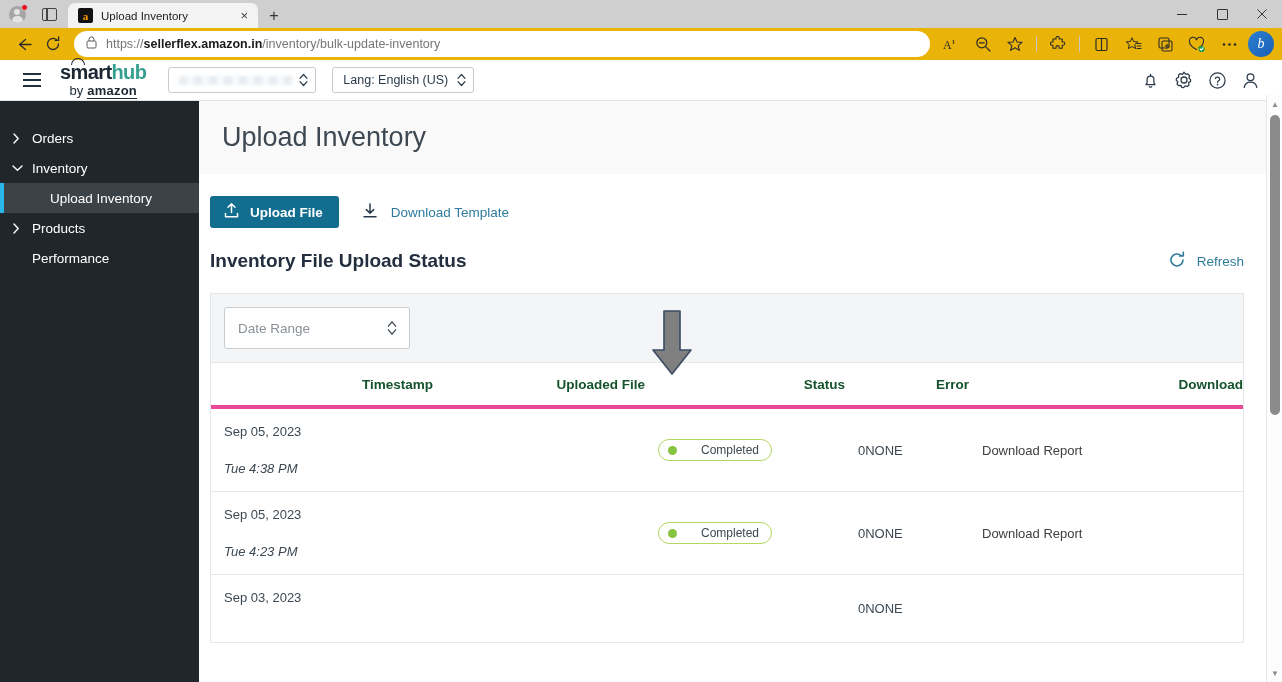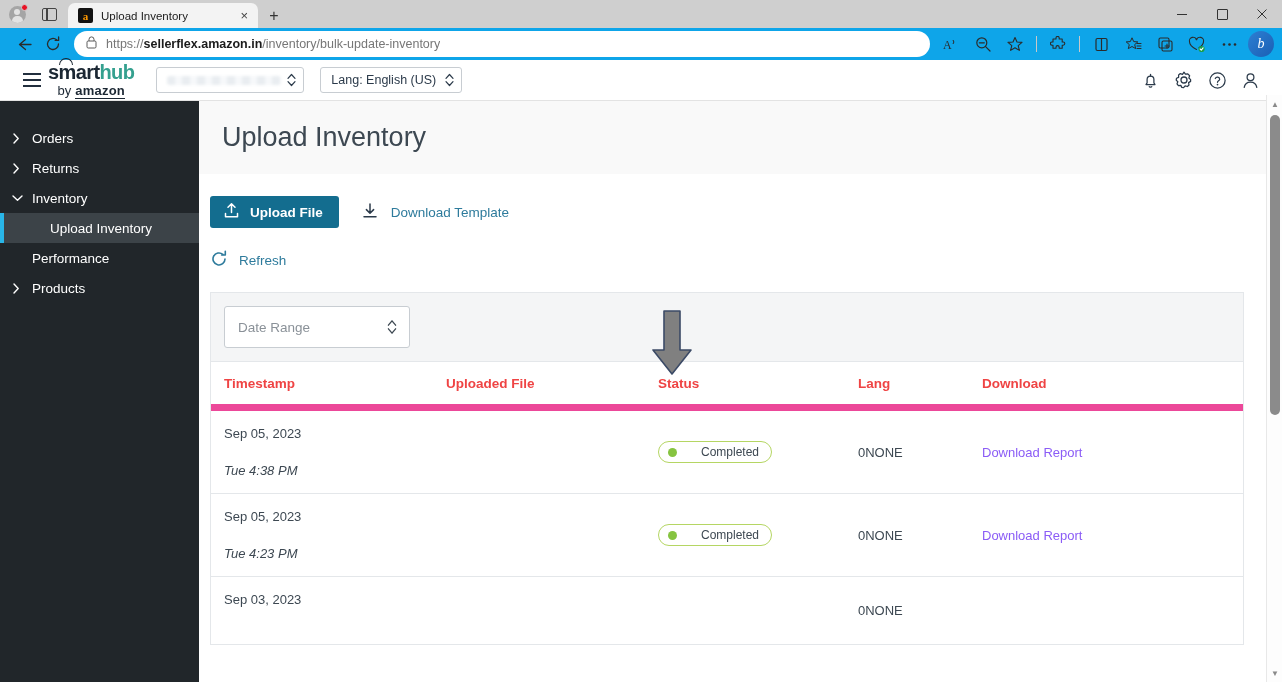--- a/index.html
+++ b/index.html
@@ -73,21 +73,21 @@
     width: 40px; height: 28px; display: flex; align-items: center;
     justify-content: center; font-size: 11px; color: #333;
   }
   .win-min::after { content: ""; width: 10px; height: 1px; background: #333; }
   .win-max::after {
     content: ""; width: 9px; height: 9px; border: 1px solid #333; border-radius: 1px;
   }
 
   .browser-toolbar {
     position: absolute; top: 28px; left: 0; width: 1282px; height: 32px;
-    background: #0ea5e9; display: flex; align-items: center; padding: 0 8px;
+    background: #eab308; display: flex; align-items: center; padding: 0 8px;
   }
   .nav-btn {
     width: 30px; height: 28px; display: flex; align-items: center;
     justify-content: center; color: #2b2b2b;
   }
   .omnibox {
     flex: 1; height: 26px; background: #ffffff; border-radius: 13px;
     display: flex; align-items: center; padding: 0 12px; margin: 0 6px;
     gap: 9px; min-width: 0;
   }
@@ -112,21 +112,21 @@
   }
 
   
   .app-header {
     position: absolute; top: 60px; left: 0; width: 1282px; height: 41px;
     background: #ffffff; border-bottom: 1px solid #e3e3e3;
     display: flex; align-items: center; padding: 0 14px;
   }
   .hamburger { width: 34px; display: flex; flex-direction: column; gap: 4px; padding-left: 9px; }
   .hamburger span { display: block; width: 18px; height: 2px; background: #222f3e; }
-  .brand { display: flex; flex-direction: column; align-items: center; }
+  .brand { margin-left: 12px; display: flex; flex-direction: column; align-items: center; }
   .brand-main {
     font-size: 20px; font-weight: bold; letter-spacing: -0.6px;
     color: #1b2733; line-height: 1; position: relative;
   }
   .brand-main .hub { color: #35a08f; }
   .brand-arc {
     position: absolute; left: 11px; top: -4px; width: 14px; height: 7px;
     border: 1.6px solid #1b2733; border-bottom: none; border-radius: 8px 8px 0 0;
   }
   .brand-sub {
@@ -208,40 +208,40 @@
     padding: 13px 13px; display: flex; align-items: center;
   }
   .date-select {
     width: 186px; height: 42px; background: #ffffff; border: 1px solid #c8cdd2;
     border-radius: 3px; display: flex; align-items: center;
     justify-content: space-between; padding: 0 12px 0 13px;
     font-size: 13.5px; color: #8a9198;
   }
   table { width: 100%; border-collapse: collapse; background: #fff; }
   thead th {
-    text-align: left; font-size: 13.5px; color: #ef4444; font-weight: bold;
-    padding: 14px 0 13px 13px; border-bottom: 7px solid #ec4899;
+    text-align: right; font-size: 13.5px; color: #14532d; font-weight: bold;
+    padding: 14px 0 13px 13px; border-bottom: 4px solid #ec4899;
   }
   tbody td {
     font-size: 13px; color: #3d4852; padding: 15px 0 15px 13px;
     border-bottom: 1px solid #e4e7ea; vertical-align: middle;
   }
   .col-ts { width: 222px; }
   .col-file { width: 212px; }
   .col-status { width: 200px; }
   .col-error { width: 124px; }
   .ts-line1 { display: block; margin-bottom: 22px; }
   .ts-line2 { display: block; font-style: italic; }
   .badge {
     display: inline-flex; align-items: center; gap: 24px;
     border: 1px solid #b5d663; border-radius: 11px; background: #ffffff;
     padding: 3px 12px 3px 9px; font-size: 12px; color: #3d4852;
   }
   .badge-dot { width: 9px; height: 9px; border-radius: 50%; background: #86c440; }
-  .dl-link { color: #8b5cf6; font-size: 13px; cursor: pointer; }
+  .dl-link { color: #404040; font-size: 13px; cursor: pointer; }
 
   
   .anno-arrow {
     position: absolute; left: 651px; top: 310px; width: 42px; height: 66px;
     pointer-events: none;
   }
 
   
   .page-scroll {
     position: absolute; right: 0; top: 95px; width: 16px; height: 587px;
@@ -438,48 +438,40 @@
     <div class="side-item">
       <span class="side-chevron">
         <svg width="8" height="11" viewBox="0 0 8 11">
             <path d="M2,1 L6.2,5.5 L2,10" stroke="#ffffff" stroke-width="1.4" fill="none" stroke-linecap="round" stroke-linejoin="round"></path>
           </svg>
       </span>
       <span>Orders</span>
     </div>
     <div class="side-item">
       <span class="side-chevron">
-        <svg width="8" height="11" viewBox="0 0 8 11">
-            <path d="M2,1 L6.2,5.5 L2,10" stroke="#ffffff" stroke-width="1.4" fill="none" stroke-linecap="round" stroke-linejoin="round"></path>
-          </svg>
-      </span>
-      <span>Returns</span>
-    </div>
-    <div class="side-item">
-      <span class="side-chevron">
         <svg width="11" height="8" viewBox="0 0 11 8">
             <path d="M1,2 L5.5,6.2 L10,2" stroke="#ffffff" stroke-width="1.4" fill="none" stroke-linecap="round" stroke-linejoin="round"></path>
           </svg>
       </span>
       <span>Inventory</span>
     </div>
     <div class="side-item sub active">
       <span>Upload Inventory</span>
-    </div>
-    <div class="side-item">
-      <span class="side-chevron"></span>
-      <span>Performance</span>
     </div>
     <div class="side-item">
       <span class="side-chevron">
         <svg width="8" height="11" viewBox="0 0 8 11">
             <path d="M2,1 L6.2,5.5 L2,10" stroke="#ffffff" stroke-width="1.4" fill="none" stroke-linecap="round" stroke-linejoin="round"></path>
           </svg>
       </span>
       <span>Products</span>
+    </div>
+    <div class="side-item">
+      <span class="side-chevron"></span>
+      <span>Performance</span>
     </div>
   </div>
 
   <div class="content">
 
     <div class="page-title-band">
       <h1 class="page-title">Upload Inventory</h1>
     </div>
 
     <div class="action-row">
@@ -497,20 +489,21 @@
           <svg width="18" height="18" viewBox="0 0 18 18">
               <path d="M9,2 V11 M5.4,7.6 L9,11.2 L12.6,7.6" stroke="#2b3a4a" stroke-width="1.5" fill="none" stroke-linecap="round" stroke-linejoin="round"></path>
               <path d="M3,14.8 H15" stroke="#2b3a4a" stroke-width="1.5" stroke-linecap="round"></path>
             </svg>
         </span>
         <span>Download Template</span>
       </button>
     </div>
 
     <div class="section-row">
+      <h2 class="section-title">Inventory File Upload Status</h2>
       <button class="refresh-btn">
         <span>
           <svg width="18" height="18" viewBox="0 0 18 18">
               <path d="M15,9 A6,6 0 1 1 12.9,4.4" stroke="#2e7b9c" stroke-width="1.6" fill="none" stroke-linecap="round"></path>
               <path d="M15.3,1.3 L15.3,5 L11.6,5" stroke="#2e7b9c" stroke-width="1.6" fill="none" stroke-linecap="round" stroke-linejoin="round"></path>
             </svg>
         </span>
         <span>Refresh</span>
       </button>
     </div>
@@ -526,21 +519,21 @@
           </span>
         </div>
       </div>
 
       <table>
         <thead>
           <tr>
             <th class="col-ts">Timestamp</th>
             <th class="col-file">Uploaded File</th>
             <th class="col-status">Status</th>
-            <th class="col-error">Lang</th>
+            <th class="col-error">Error</th>
             <th>Download</th>
           </tr>
         </thead>
         <tbody>
           <tr>
             <td class="col-ts">
               <span class="ts-line1">Sep 05, 2023</span>
               <span class="ts-line2">Tue 4:38 PM</span>
             </td>
             <td class="col-file"></td>

